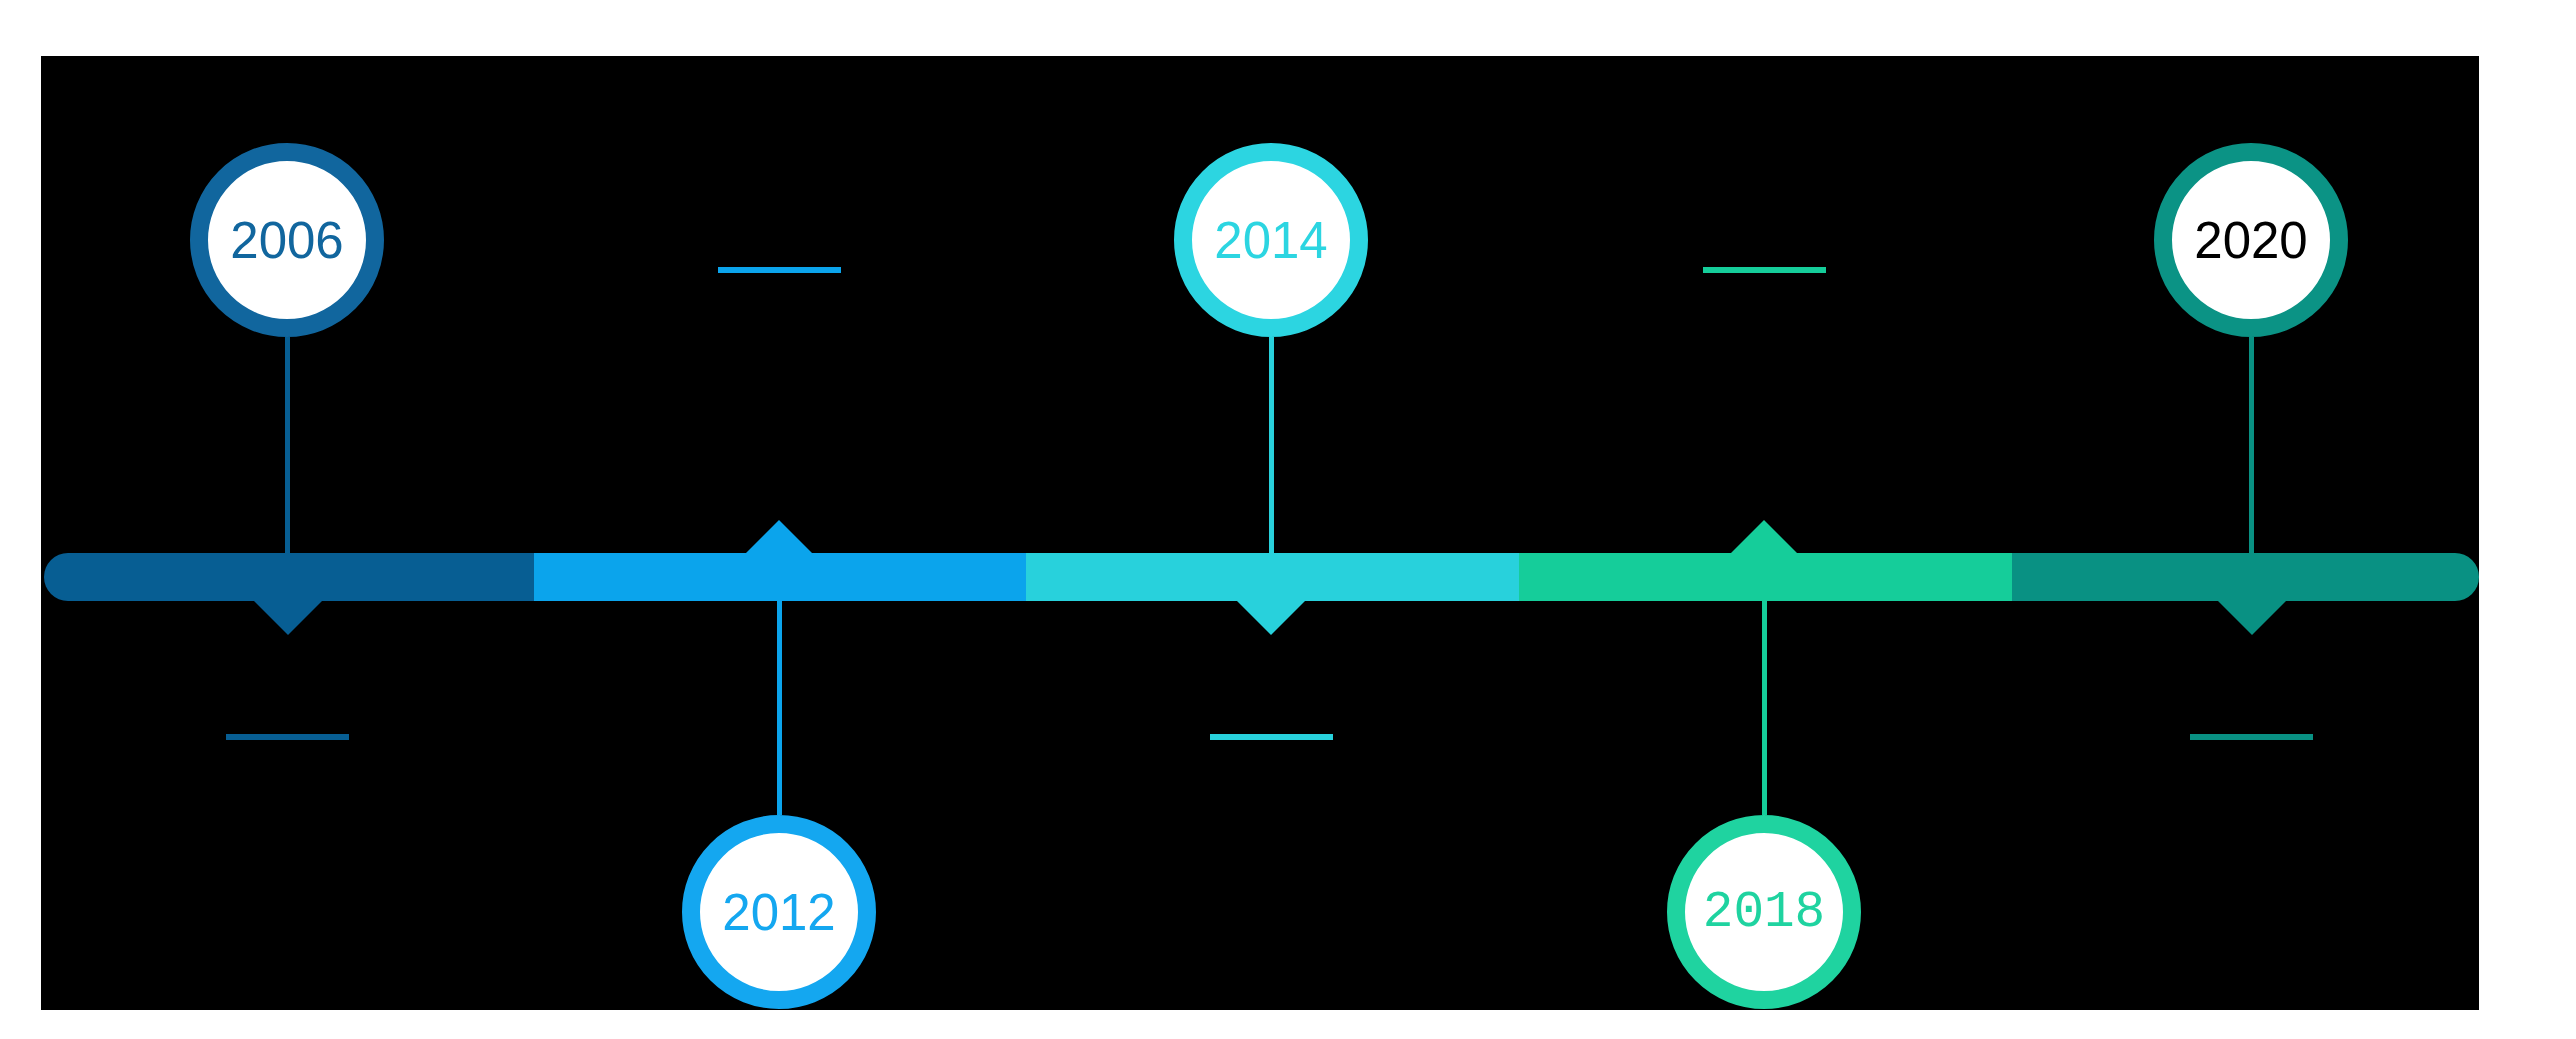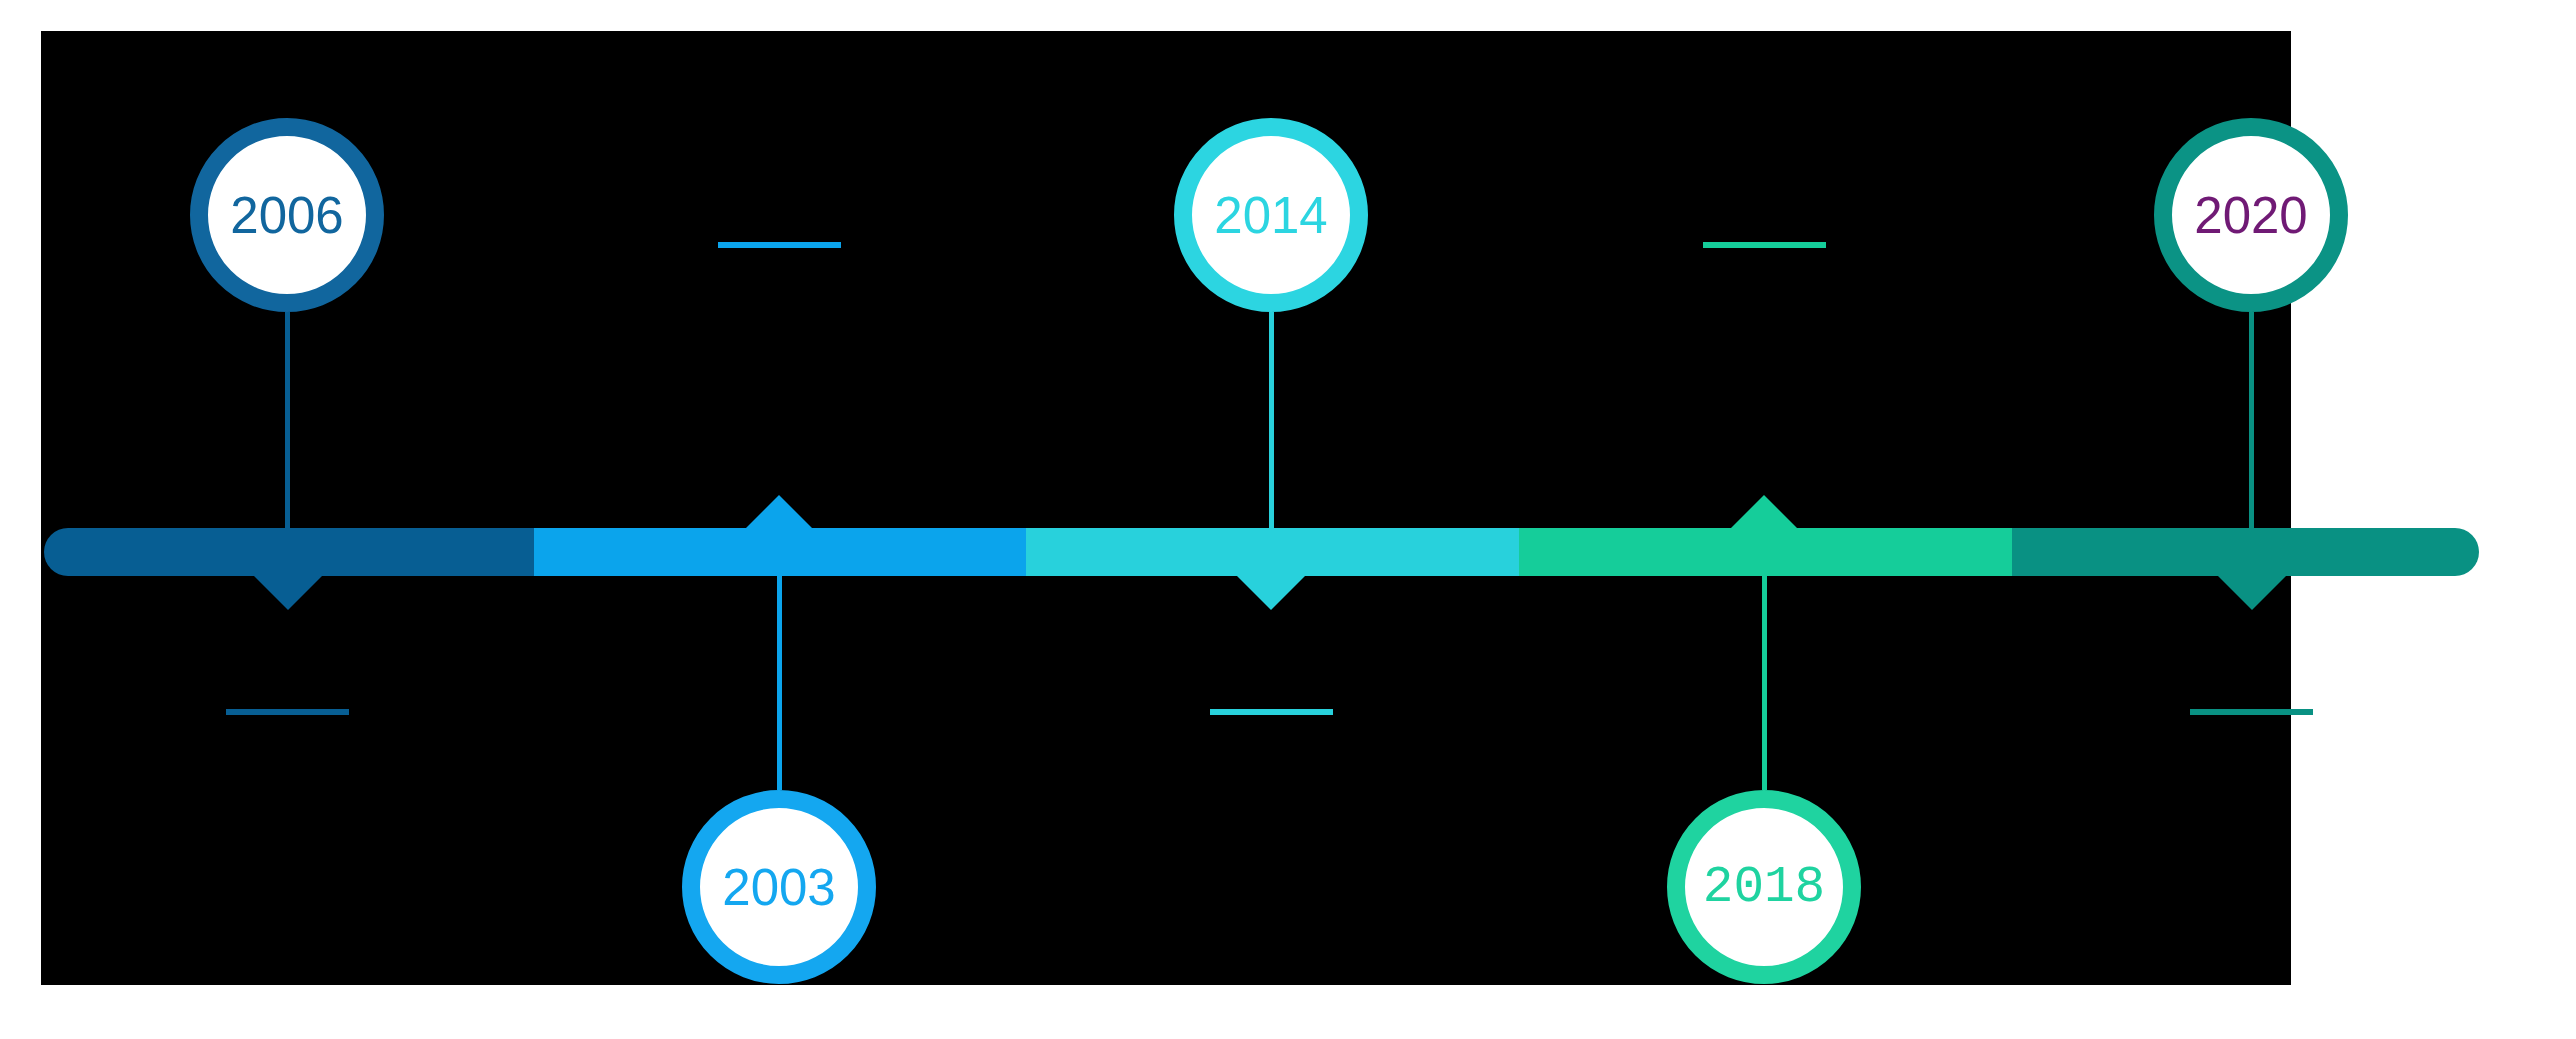--- a/index.html
+++ b/index.html
@@ -5,21 +5,21 @@
   html,body{margin:0;padding:0;background:#ffffff;}
   .page{
     position:relative;
     width:2576px;height:1040px;
     background:#ffffff;
     overflow:hidden;
     font-family:"Liberation Sans","DejaVu Sans",sans-serif;
   }
   .canvas{
     position:absolute;
-    left:41px;top:31px;width:2250px;height:954px;
+    left:41px;top:56px;width:2438px;height:954px;
     background:#000000;
   }
   .bar{
     position:absolute;
     left:2.7px;top:497px;          
     width:2435px;height:48px;
     border-radius:24px;
     overflow:hidden;
   }
   .segment{position:absolute;top:0;height:48px;}
@@ -55,35 +55,35 @@
   <div class="connector" style="left: 244px; width: 4.6px; top: 281px; height: 216px; background: rgb(7, 94, 147);"></div>
       <div class="tri" style="left: 213px; border-left: 34px solid transparent; border-right: 34px solid transparent; top: 545px; border-top: 34px solid rgb(7, 94, 147);"></div>
       <div class="dash" style="left: 185px; width: 123px; height: 5.5px; top: 678px; background: rgb(7, 94, 147);"></div>
       <div class="circle" style="left: 149px; top: 87px; border: 18.3px solid rgb(17, 102, 158);">
         <span class="year" style="color: rgb(17, 102, 158);">2006</span>
       </div>
       <div class="connector" style="left: 736px; width: 4.6px; top: 545px; height: 214px; background: rgb(11, 164, 236);"></div>
       <div class="tri" style="left: 704px; border-left: 34px solid transparent; border-right: 34px solid transparent; top: 464px; border-bottom: 34px solid rgb(11, 164, 236);"></div>
       <div class="dash" style="left: 677px; width: 123px; height: 5.5px; top: 211px; background: rgb(11, 164, 236);"></div>
       <div class="circle" style="left: 641px; top: 759px; border: 18.3px solid rgb(20, 167, 240);">
-        <span class="year" style="color: rgb(20, 167, 240);">2003</span>
+        <span class="year" style="color: rgb(20, 167, 240);">2012</span>
       </div>
       <div class="connector" style="left: 1228px; width: 4.6px; top: 281px; height: 216px; background: rgb(40, 209, 220);"></div>
       <div class="tri" style="left: 1196px; border-left: 34px solid transparent; border-right: 34px solid transparent; top: 545px; border-top: 34px solid rgb(40, 209, 220);"></div>
       <div class="dash" style="left: 1169px; width: 123px; height: 5.5px; top: 678px; background: rgb(40, 209, 220);"></div>
       <div class="circle" style="left: 1133px; top: 87px; border: 18.3px solid rgb(44, 213, 225);">
         <span class="year" style="color: rgb(44, 213, 225);">2014</span>
       </div>
       <div class="connector" style="left: 1721px; width: 4.6px; top: 545px; height: 214px; background: rgb(21, 205, 154);"></div>
       <div class="tri" style="left: 1689px; border-left: 34px solid transparent; border-right: 34px solid transparent; top: 464px; border-bottom: 34px solid rgb(21, 205, 154);"></div>
       <div class="dash" style="left: 1662px; width: 123px; height: 5.5px; top: 211px; background: rgb(21, 205, 154);"></div>
       <div class="circle" style="left: 1626px; top: 759px; border: 18.3px solid rgb(31, 211, 160); font-family: Liberation Mono, monospace;">
         <span class="year" style="color: rgb(31, 211, 160);">2018</span>
       </div>
       <div class="connector" style="left: 2208px; width: 4.6px; top: 281px; height: 216px; background: rgb(9, 145, 131);"></div>
       <div class="tri" style="left: 2177px; border-left: 34px solid transparent; border-right: 34px solid transparent; top: 545px; border-top: 34px solid rgb(9, 145, 131);"></div>
       <div class="dash" style="left: 2149px; width: 123px; height: 5.5px; top: 678px; background: rgb(9, 145, 131);"></div>
       <div class="circle" style="left: 2113px; top: 87px; border: 18.3px solid rgb(11, 147, 133);">
-        <span class="year" style="color: #701a75;">2020</span>
+        <span class="year" style="color: #000000;">2020</span>
       </div>
     </div>
 </div>
 
 
 </body></html>

